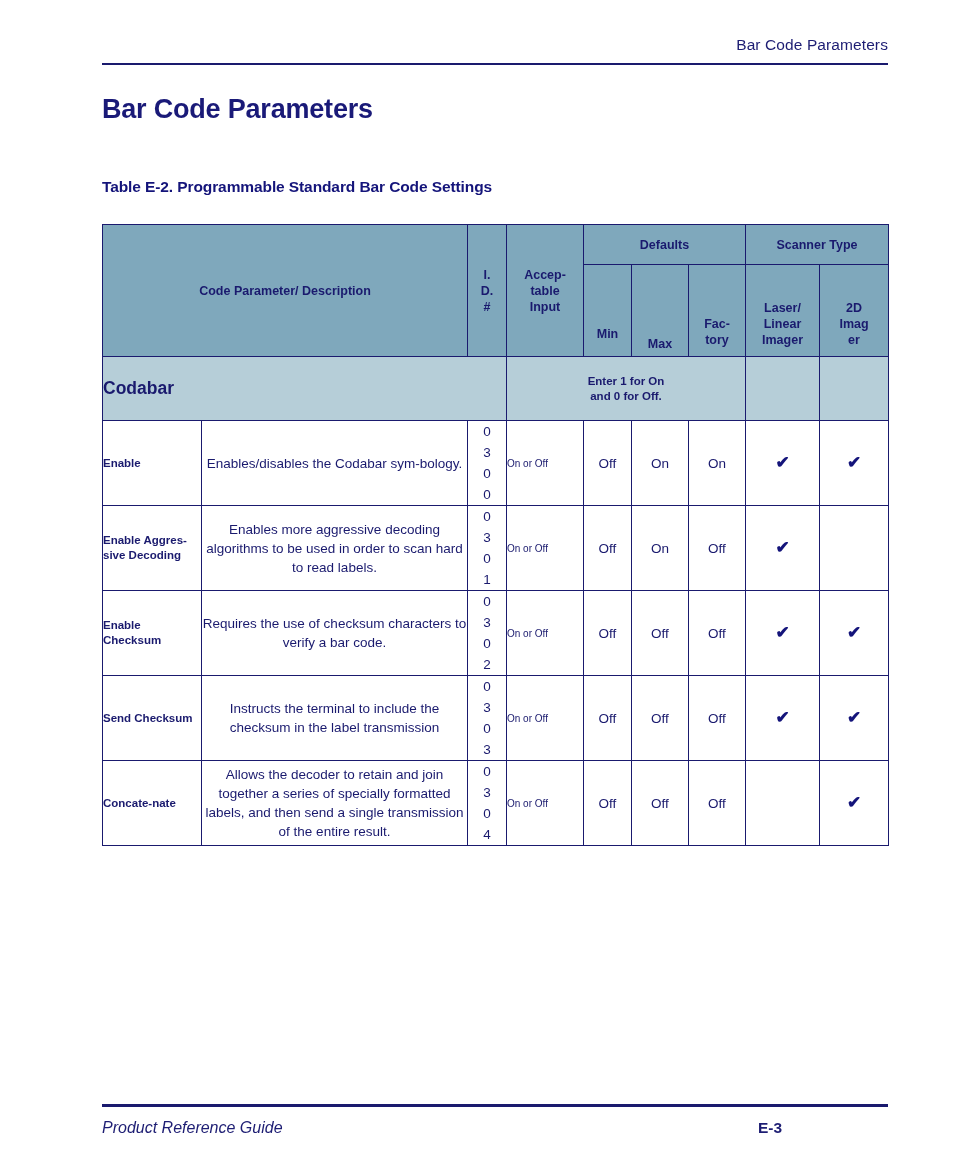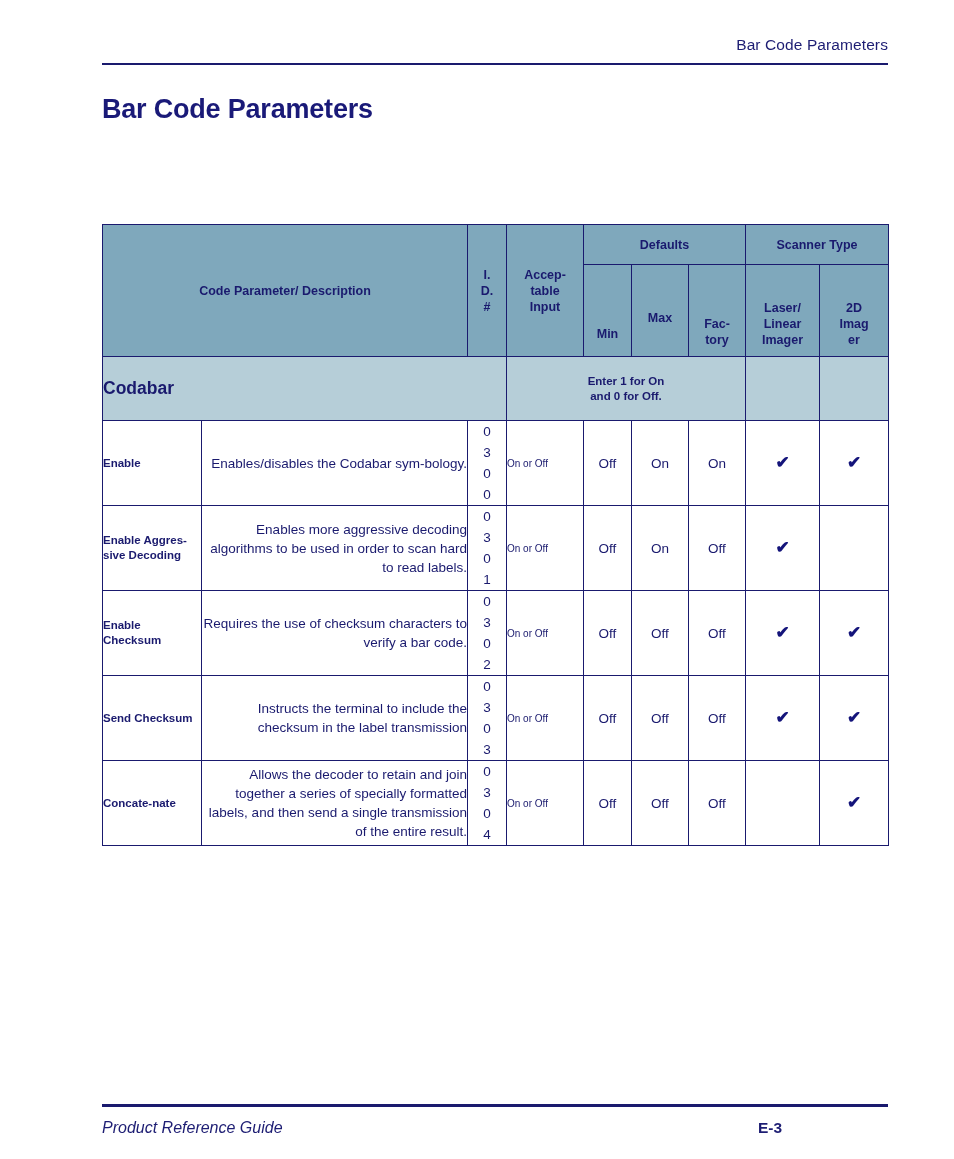--- a/index.html
+++ b/index.html
@@ -113,21 +113,21 @@
     font-size: 11.5px;
     font-weight: bold;
     padding-left: 10px;
     padding-right: 4px;
     text-align: left;
     line-height: 15px;
   }
   td.p-desc {
     font-size: 13.5px;
     padding: 6px 10px 6px 10px;
-    text-align: right;
+    text-align: center;
     line-height: 19px;
   }
   td.p-id {
     font-size: 13.5px;
     text-align: center;
     line-height: 21px;
     padding: 4px 0;
   }
   td.p-input {
     font-size: 10px;
@@ -170,20 +170,21 @@
 <body>
 
 <div class="page">
 
   <div class="running-header">Bar Code Parameters</div>
   <div class="header-rule"></div>
 
   <h1 class="page-title">Bar Code Parameters</h1>
 
 
+  <div class="table-caption">Table E-2. Programmable Standard Bar Code Settings</div>
 
   <div class="tbl-wrap">
     <table class="params">
       <colgroup>
         <col style="width:99px">
         <col style="width:266px">
         <col style="width:39px">
         <col style="width:77px">
         <col style="width:48px">
         <col style="width:57px">
@@ -202,21 +203,21 @@
           <th rowspan="2">
             <span>Accep-</span><br>
             <span>table</span><br>
             <span>Input</span>
           </th>
           <th colspan="3" style="height:40px;vertical-align:middle">Defaults</th>
           <th colspan="2" style="height:40px;vertical-align:middle">Scanner Type</th>
         </tr>
         <tr>
           <th style="height:92px;vertical-align:bottom;padding-bottom:14px">Min</th>
-          <th style="vertical-align:bottom;padding-bottom:30px">Max</th>
+          <th style="vertical-align:bottom;padding-bottom:4px">Max</th>
           <th style="vertical-align:bottom;padding-bottom:8px">
             <span>Fac-</span><br>
             <span>tory</span>
           </th>
           <th style="vertical-align:bottom;padding-bottom:8px">
             <span>Laser/</span><br>
             <span>Linear</span><br>
             <span>Imager</span>
           </th>
           <th style="vertical-align:bottom;padding-bottom:8px">

